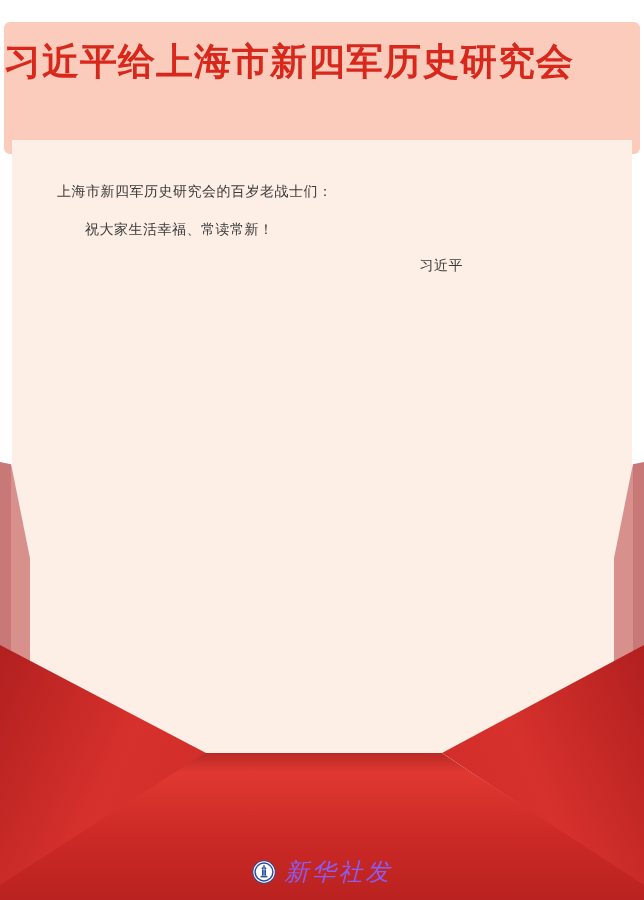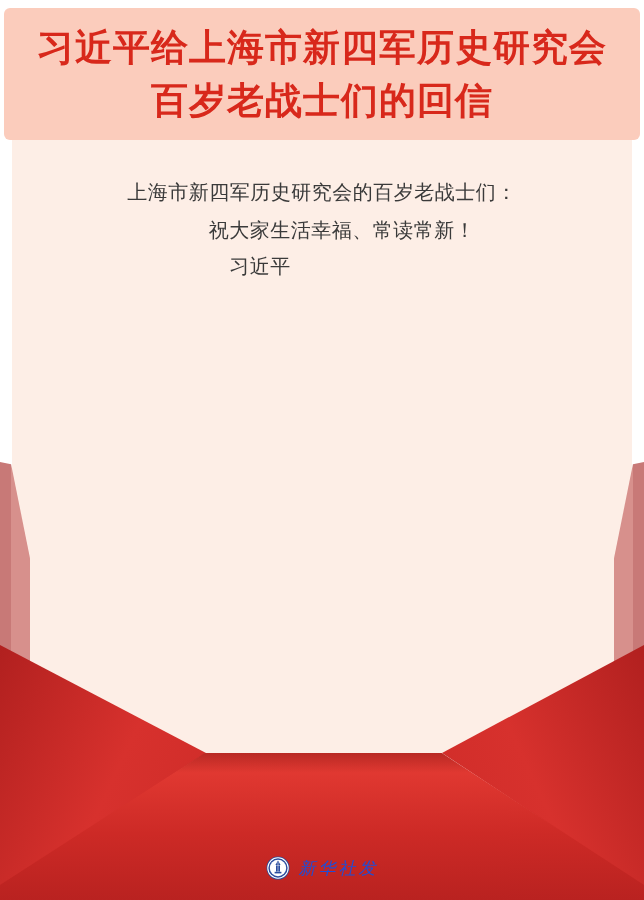--- a/index.html
+++ b/index.html
@@ -8,25 +8,25 @@
     width: 644px;
     height: 900px;
     background: #ffffff;
     overflow: hidden;
     font-family: "Liberation Serif", "DejaVu Serif", serif;
   }
 
   
   .title-box {
     position: absolute;
-    left: 4px; right: 4px; top: 8px;
+    left: 4px; right: 4px; top: 22px;
     height: 132px;
     background: #fbccbc;
     border-radius: 6px;
-    text-align: center;
+    text-align: left;
     padding-top: 13px;
     box-sizing: border-box;
   }
   .title-line {
     color: #d8281b;
     font-size: 37px;
     line-height: 53px;
     font-weight: bold;
     letter-spacing: 1px;
     white-space: nowrap;
@@ -36,27 +36,27 @@
   .paper {
     position: absolute;
     left: 12px; right: 12px;
     top: 140px;
     height: 616px;
     background: #fdeee6;
     z-index: 1;
   }
   .letter-text {
     padding: 33px 45px 0 45px;
-    font-size: 20px;
+    font-size: 14px;
     line-height: 38px;
     color: #3a3a3a;
     text-align: justify;
     letter-spacing: 0.5px;
   }
-  .letter-text p { margin: 0; text-align: center; }
+  .letter-text p { margin: 0; }
   .para { text-indent: 2em; }
   .sig-name  { text-align: right; padding-right: 124px; line-height: 34px; margin-top: 3px; }
   .sig-date  { text-align: right; padding-right: 77px;  line-height: 34px; }
 
   
   .back-edge {
     position: absolute;
     top: 462px; bottom: 0;
     width: 30px;
     z-index: 3;
@@ -110,35 +110,34 @@
     left: 0; right: 0;
     top: 856px;
     display: flex;
     align-items: center;
     justify-content: center;
     gap: 9px;
     z-index: 6;
   }
   .credit-logo { width: 24px; height: 24px; display: block; }
   .credit-text {
-    color: #1d4ed8;
-    font-size: 17px;
+    color: #8b5cf6;
+    font-size: 24px;
     font-style: italic;
     letter-spacing: 3px;
     text-align: right;
   }
 </style>
 </head>
 <body>
 
 <div class="page">
 
   <div class="title-box">
     <div class="title-line">习近平给上海市新四军历史研究会</div>
-    <div class="title-line">百岁老战士们的回信</div>
   </div>
 
   <div class="paper">
     <div class="letter-text">
       <p>上海市新四军历史研究会的百岁老战士们：</p>
       <p class="para">祝大家生活幸福、常读常新！</p>
       <p class="sig-name">习近平</p>
     </div>
   </div>
 

